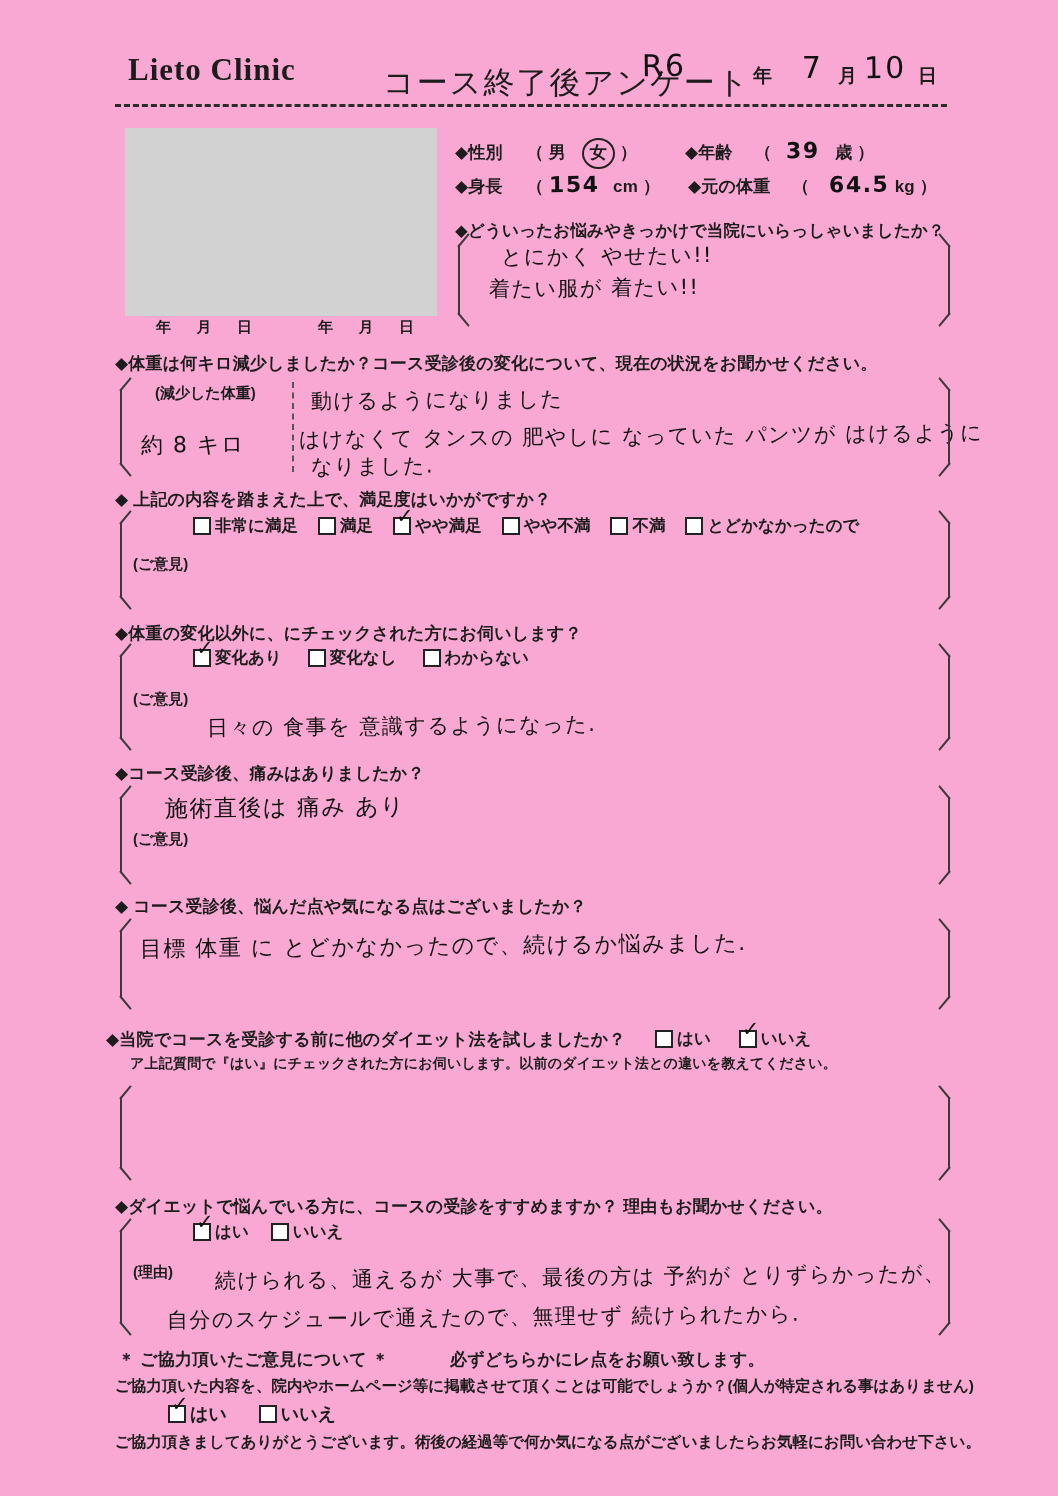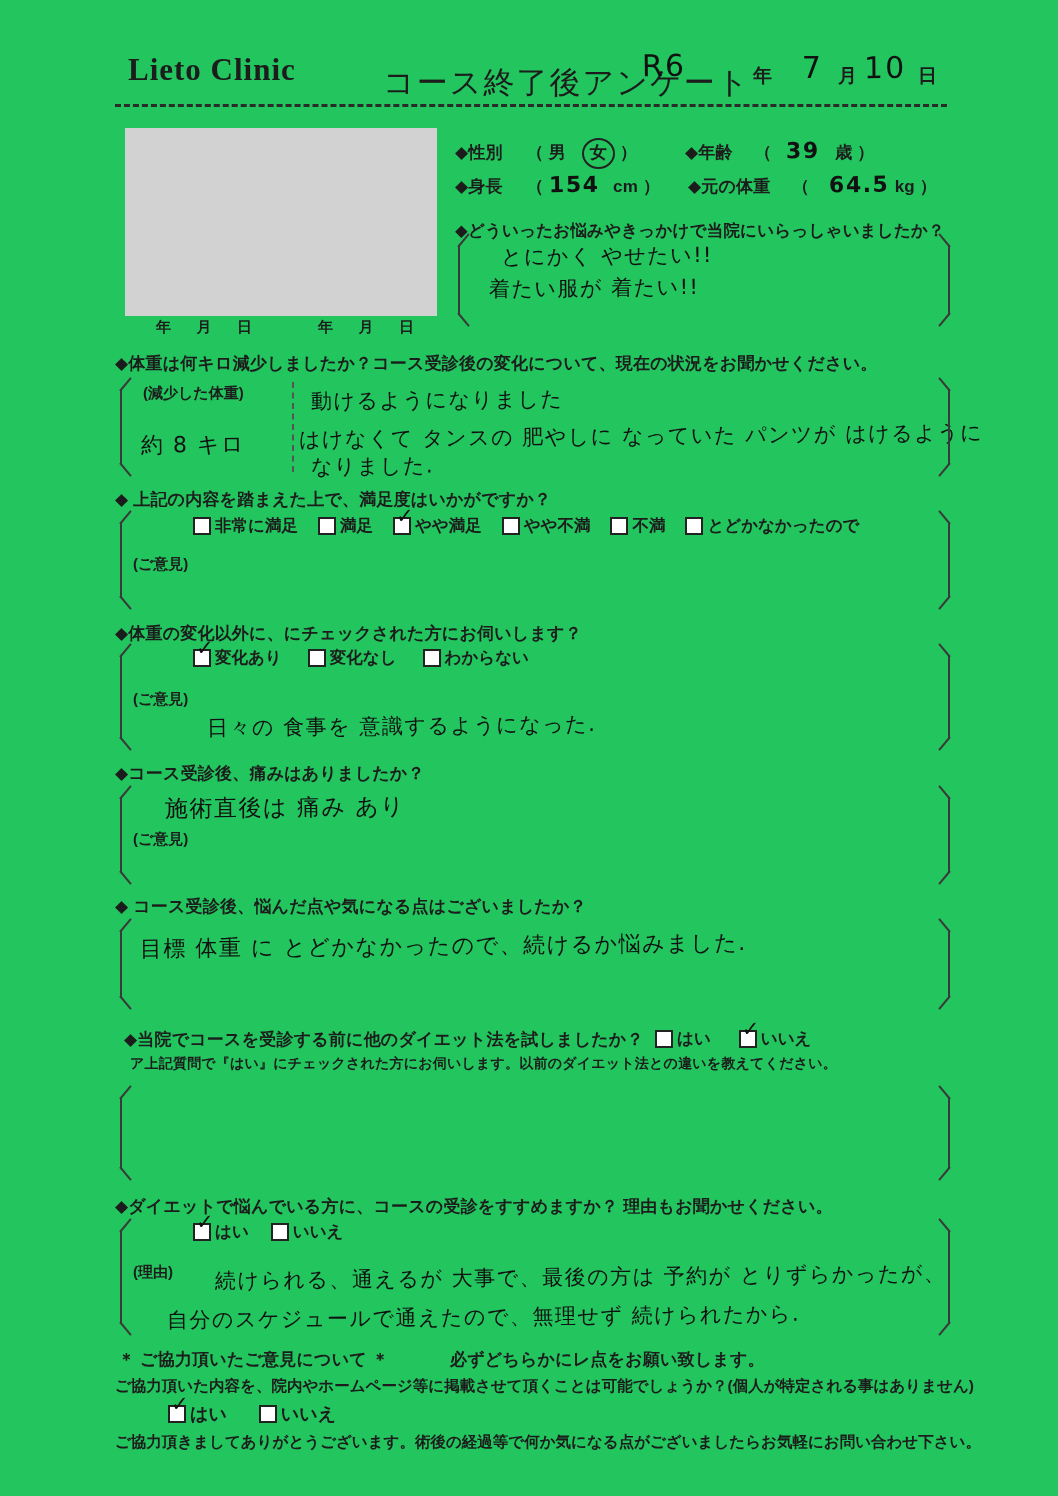--- a/index.html
+++ b/index.html
@@ -1,18 +1,18 @@
 <!DOCTYPE html>
 <html><head>
 <meta charset="utf-8">
 <style>
   html,body{margin:0;padding:0;background:#f2f2f2;}
   #page{
     position:relative;width:1058px;height:1496px;margin:0 auto;
-    background:#22c55e;color:#1c1c1c;
+    background:#f9a8d4;color:#1c1c1c;
     font-family:"Liberation Sans","DejaVu Sans",sans-serif;
     overflow:hidden;
   }
   .abs{position:absolute;white-space:nowrap;}
   .heading{font-weight:bold;font-size:17px;letter-spacing:0.2px;}
   .subheading{font-weight:bold;font-size:15.5px;}
   .clinic{font-family:"Liberation Serif","DejaVu Serif",serif;font-weight:bold;font-size:31px;letter-spacing:1px;}
   .formtitle{font-weight:normal;font-size:31px;letter-spacing:2px;}
   .datelabel{font-weight:bold;font-size:19px;}
   .hw{font-family:"DejaVu Sans",sans-serif;color:#111;letter-spacing:1.5px;transform:rotate(-0.6deg);}
@@ -111,21 +111,21 @@
     <div class="abs hw ans" style="left:48px;top:14px;">とにかく やせたい!!</div>
     <div class="abs hw ans" style="left:36px;top:46px;">着たい服が 着たい!!</div>
   </div>
 
   <div class="abs heading" style="left:115px;top:352px;">◆体重は何キロ減少しましたか？コース受診後の変化について、現在の状況をお聞かせください。</div>
   <div class="bbox" style="left:115px;top:372px;width:840px;height:110px;">
     <i class="k tl"></i>
       <i class="k tr"></i>
       <i class="k bl"></i>
       <i class="k br"></i>
-    <div class="abs comment-label" style="left:28px;top:12px;">(減少した体重)</div>
+    <div class="abs comment-label" style="left:40px;top:12px;">(減少した体重)</div>
     <div class="abs hw mid" style="left:26px;top:58px;">約 8 キロ</div>
     <div class="vdash" style="left:177px;top:10px;bottom:10px;"></div>
     <div class="abs hw ans" style="left:196px;top:14px;">動けるようになりました</div>
     <div class="abs hw ans" style="left:184px;top:50px;">はけなくて タンスの 肥やしに なっていた パンツが はけるように</div>
     <div class="abs hw ans" style="left:196px;top:80px;">なりました.</div>
   </div>
 
   <div class="abs heading" style="left:115px;top:488px;">◆ 上記の内容を踏まえた上で、満足度はいかがですか？</div>
   <div class="bbox" style="left:115px;top:505px;width:840px;height:110px;">
     <i class="k tl"></i>
@@ -201,21 +201,21 @@
 
   <div class="abs heading" style="left:115px;top:895px;">◆ コース受診後、悩んだ点や気になる点はございましたか？</div>
   <div class="bbox" style="left:115px;top:913px;width:840px;height:102px;">
     <i class="k tl"></i>
       <i class="k tr"></i>
       <i class="k bl"></i>
       <i class="k br"></i>
     <div class="abs hw ans" style="left:25px;top:18px;font-size:22px;">目標 体重 に とどかなかったので、続けるか悩みました.</div>
   </div>
 
-  <div class="abs heading" style="left:124px;top:1028px;">◆当院でコースを受診する前に他のダイエット法を試しましたか？</div>
+  <div class="abs heading" style="left:106px;top:1028px;">◆当院でコースを受診する前に他のダイエット法を試しましたか？</div>
   <div class="abs optrow" style="left:655px;top:1028px;gap:28px;">
     <span class="opt">
         <span class="cb"></span>
         <span>はい</span>
       </span>
     <span class="opt">
         <span class="cb checked">
           <span class="tick">✓</span>
         </span>
         <span>いいえ</span>

